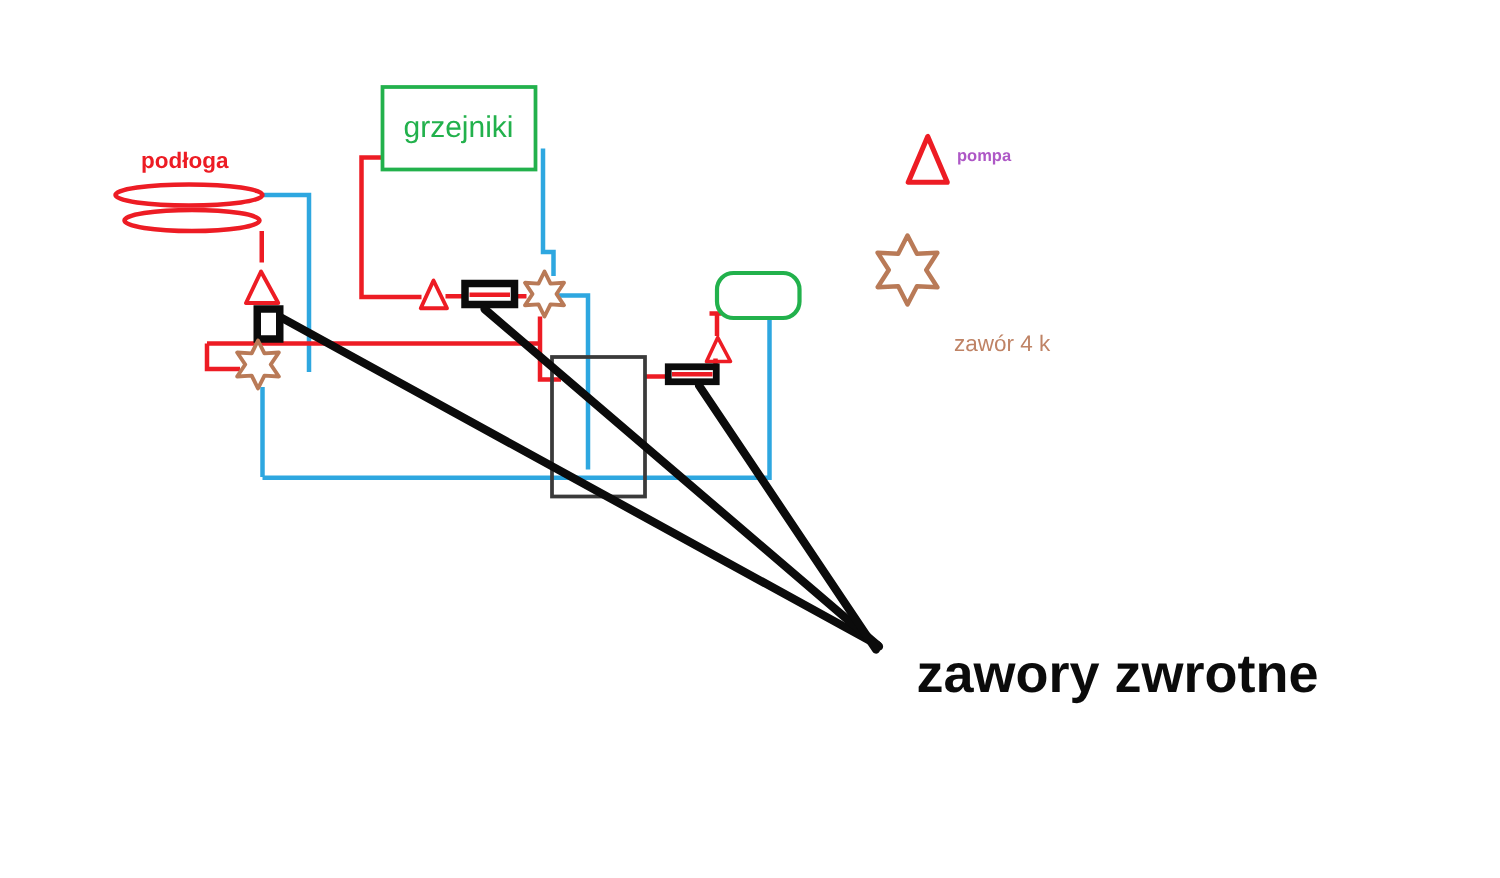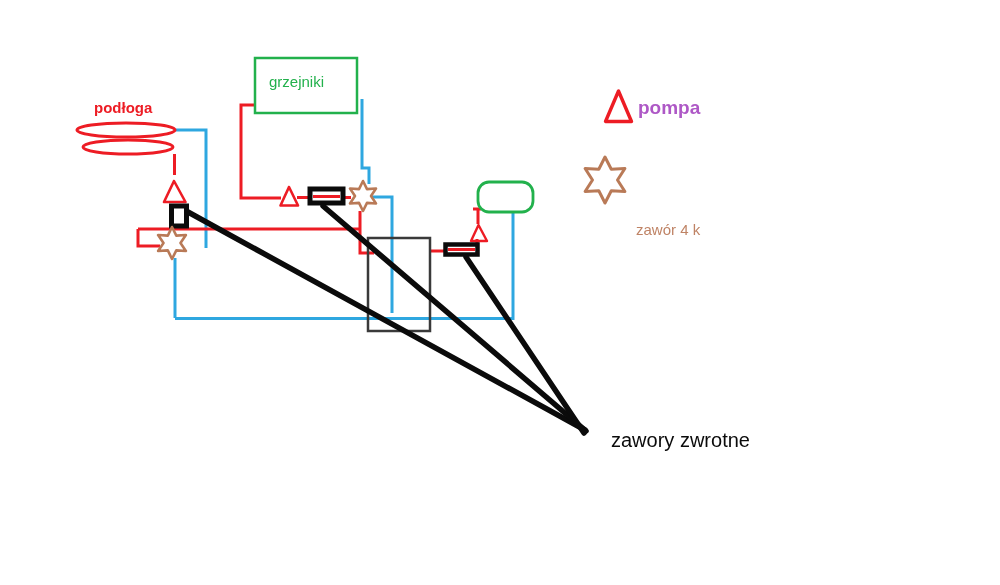--- a/index.html
+++ b/index.html
@@ -31,36 +31,36 @@
     line-height: 1.1;
   }
   .label-floor {
     left: 94px; top: 100px;
     color: var(--red);
     font-size: 15px; font-weight: 600;
   }
   .label-radiators {
     left: 269px; top: 74px;
     color: var(--green);
-    font-size: 15px; font-weight: 400;
+    font-size: 20px; font-weight: 400;
   }
   .label-pump {
     left: 638px; top: 98px;
     color: var(--purple);
-    font-size: 19px; font-weight: 600;
+    font-size: 11px; font-weight: 600;
   }
   .label-valve4 {
     left: 636px; top: 174px;
     color: var(--brown-text);
     font-size: 15px; font-weight: 400; margin-top: 48px;
   }
   .label-checkvalves {
     left: 611px; top: 429px;
     color: var(--black);
-    font-size: 20px; font-weight: 400;
+    font-size: 36px; font-weight: 700;
   }
 </style>
 </head>
 <body>
 
 <div class="canvas">
 
   <svg width="1000" height="585" viewBox="0 0 1000 585">
 
     <path class="s-blue" stroke-width="3" d="M176 130 H206 V248"></path>

